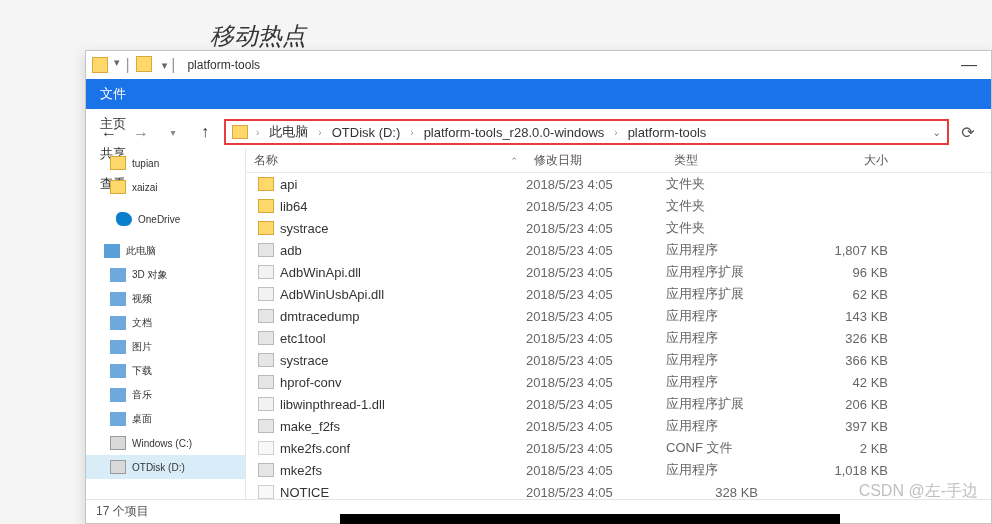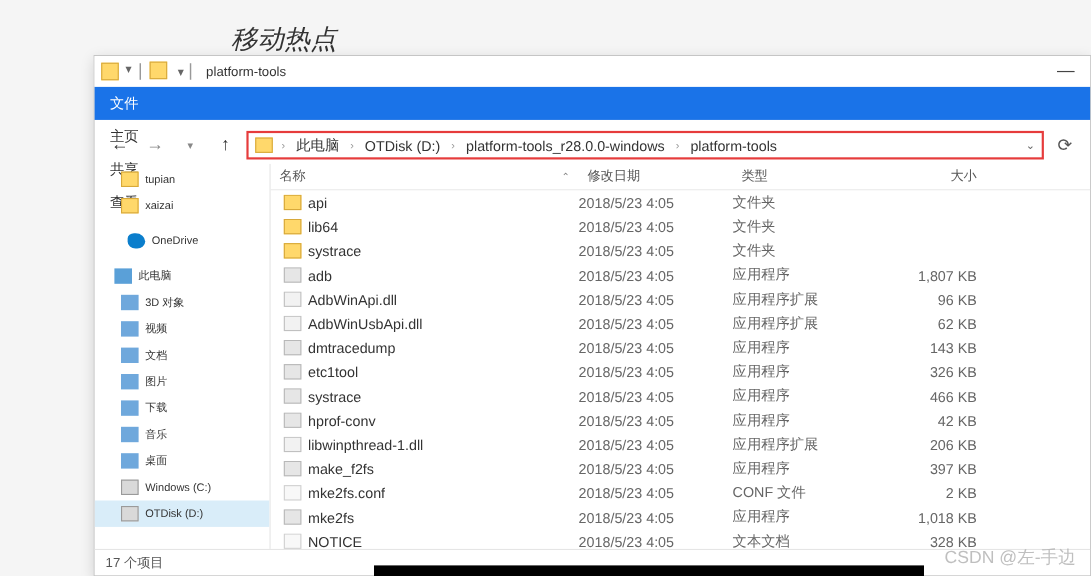--- a/index.html
+++ b/index.html
@@ -52,21 +52,21 @@
 .frow .c1 { width: 280px; padding-left: 12px; }
 .frow .c2 { width: 140px; color: #666; }
 .frow .c3 { width: 130px; color: #666; }
 .frow .c4 { width: 100px; text-align: right; justify-content: flex-end; color: #666; padding-right: 8px; }
 .ficon { width: 16px; height: 14px; flex-shrink: 0; }
 .ficon.folder { background: #ffd86b; border: 1px solid #d8a93a; }
 .ficon.exe { background: #e6e6e6; border: 1px solid #b8b8b8; }
 .ficon.dll { background: #f2f2f2; border: 1px solid #c0c0c0; }
 .ficon.txt { background: #f8f8f8; border: 1px solid #d0d0d0; }
 .status { height: 24px; border-top: 1px solid #e5e5e5; display: flex; align-items: center; padding: 0 10px; font-size: 12px; color: #555; }
-.watermark { position: absolute; right: 14px; bottom: 6px; color: rgba(180,180,180,0.85); font-size: 16px; }
+.watermark { position: absolute; right: 14px; bottom: 22px; color: rgba(180,180,180,0.85); font-size: 16px; }
 .blackbar { position: absolute; bottom: 0; left: 340px; width: 500px; height: 10px; background: #000; }
 </style>
 </head>
 <body>
 
 <div class="bg-text">移动热点</div>
 
 <div class="explorer">
 
   <div class="titlebar">
@@ -251,21 +251,21 @@
             <div class="c c3">应用程序</div>
             <div class="c c4">326 KB</div>
           </div>
           <div class="frow">
             <div class="c c1">
               <span class="ficon exe"></span>
               <span>systrace</span>
             </div>
             <div class="c c2">2018/5/23 4:05</div>
             <div class="c c3">应用程序</div>
-            <div class="c c4">466 KB</div>
+            <div class="c c4">366 KB</div>
           </div>
           <div class="frow">
             <div class="c c1">
               <span class="ficon exe"></span>
               <span>hprof-conv</span>
             </div>
             <div class="c c2">2018/5/23 4:05</div>
             <div class="c c3">应用程序</div>
             <div class="c c4">42 KB</div>
           </div>
@@ -304,21 +304,20 @@
             <div class="c c2">2018/5/23 4:05</div>
             <div class="c c3">应用程序</div>
             <div class="c c4">1,018 KB</div>
           </div>
           <div class="frow">
             <div class="c c1">
               <span class="ficon txt"></span>
               <span>NOTICE</span>
             </div>
             <div class="c c2">2018/5/23 4:05</div>
-            <div class="c c3">文本文档</div>
             <div class="c c4">328 KB</div>
           </div>
         </div>
     </div>
   </div>
 
   <div class="status">
     <span>17 个项目</span>
   </div>
 </div>

